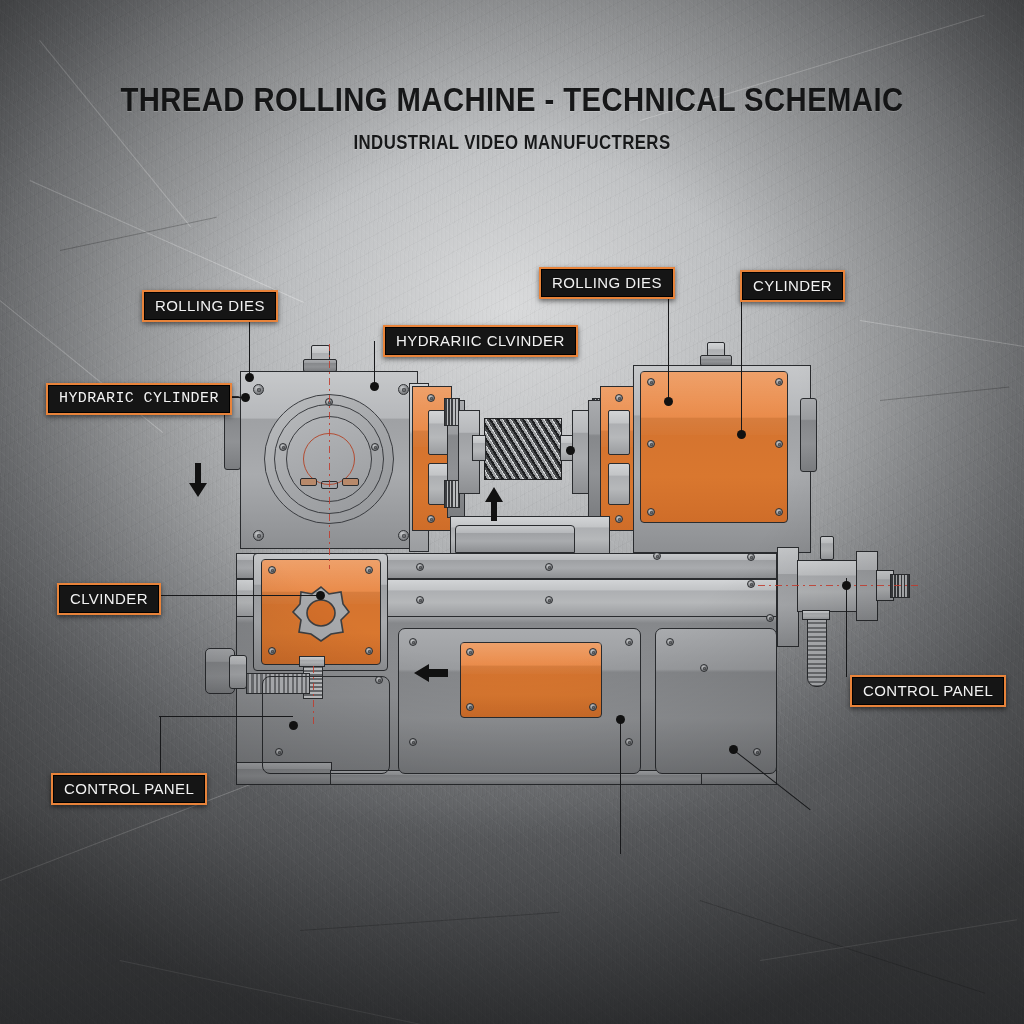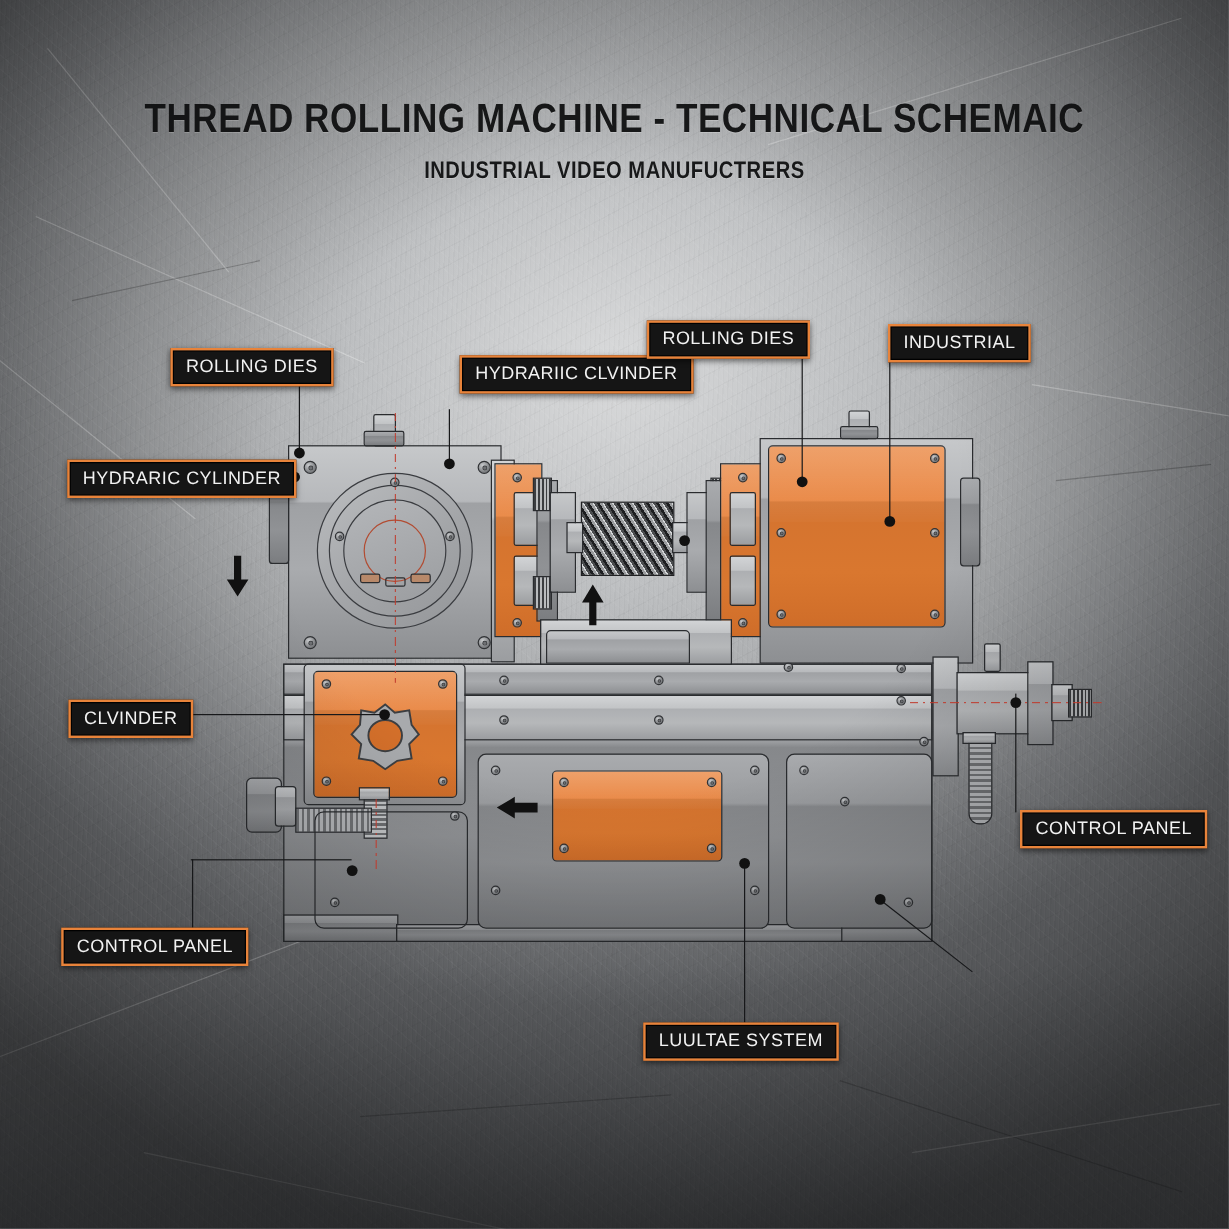--- a/index.html
+++ b/index.html
@@ -311,32 +311,31 @@
     <div class="dot" style="left:316px;top:591px;"></div>
     <div class="dot" style="left:289px;top:721px;"></div>
     <div class="dot" style="left:842px;top:581px;"></div>
     <div class="dot" style="left:616px;top:715px;"></div>
     <div class="dot" style="left:729px;top:745px;"></div>
     <div class="dot" style="left:566px;top:446px;"></div>
   </div>
 
   <div class="label" style="left:142px;top:290px;">ROLLING DIES</div>
 
-  <div class="label" style="left:56px;top:383px;">HYDRARIC CYLINDER</div>
-
-  <div class="label" style="left:383px;top:296px;">HYDRARIIC CLVINDER</div>
+  <div class="label" style="left:46px;top:383px;font-family:Liberation Mono, monospace;">HYDRARIC CYLINDER</div>
+
+  <div class="label" style="left:383px;top:325px;">HYDRARIIC CLVINDER</div>
 
   <div class="label" style="left:539px;top:267px;">ROLLING DIES</div>
 
-  <div class="label" style="left:740px;top:270px;">INDUSTRIAL</div>
+  <div class="label" style="left:740px;top:270px;">CYLINDER</div>
 
   <div class="label" style="left:57px;top:583px;">CLVINDER</div>
 
   <div class="label" style="left:850px;top:675px;">CONTROL PANEL</div>
 
   <div class="label" style="left:51px;top:773px;">CONTROL PANEL</div>
 
 
-  <div class="label" style="left:536px;top:852px;">LUULTAE SYSTEM</div>
 
   <div class="bg-dark-bottom"></div>
   <div class="bg-vig"></div>
 </div>
 
 </body></html>

